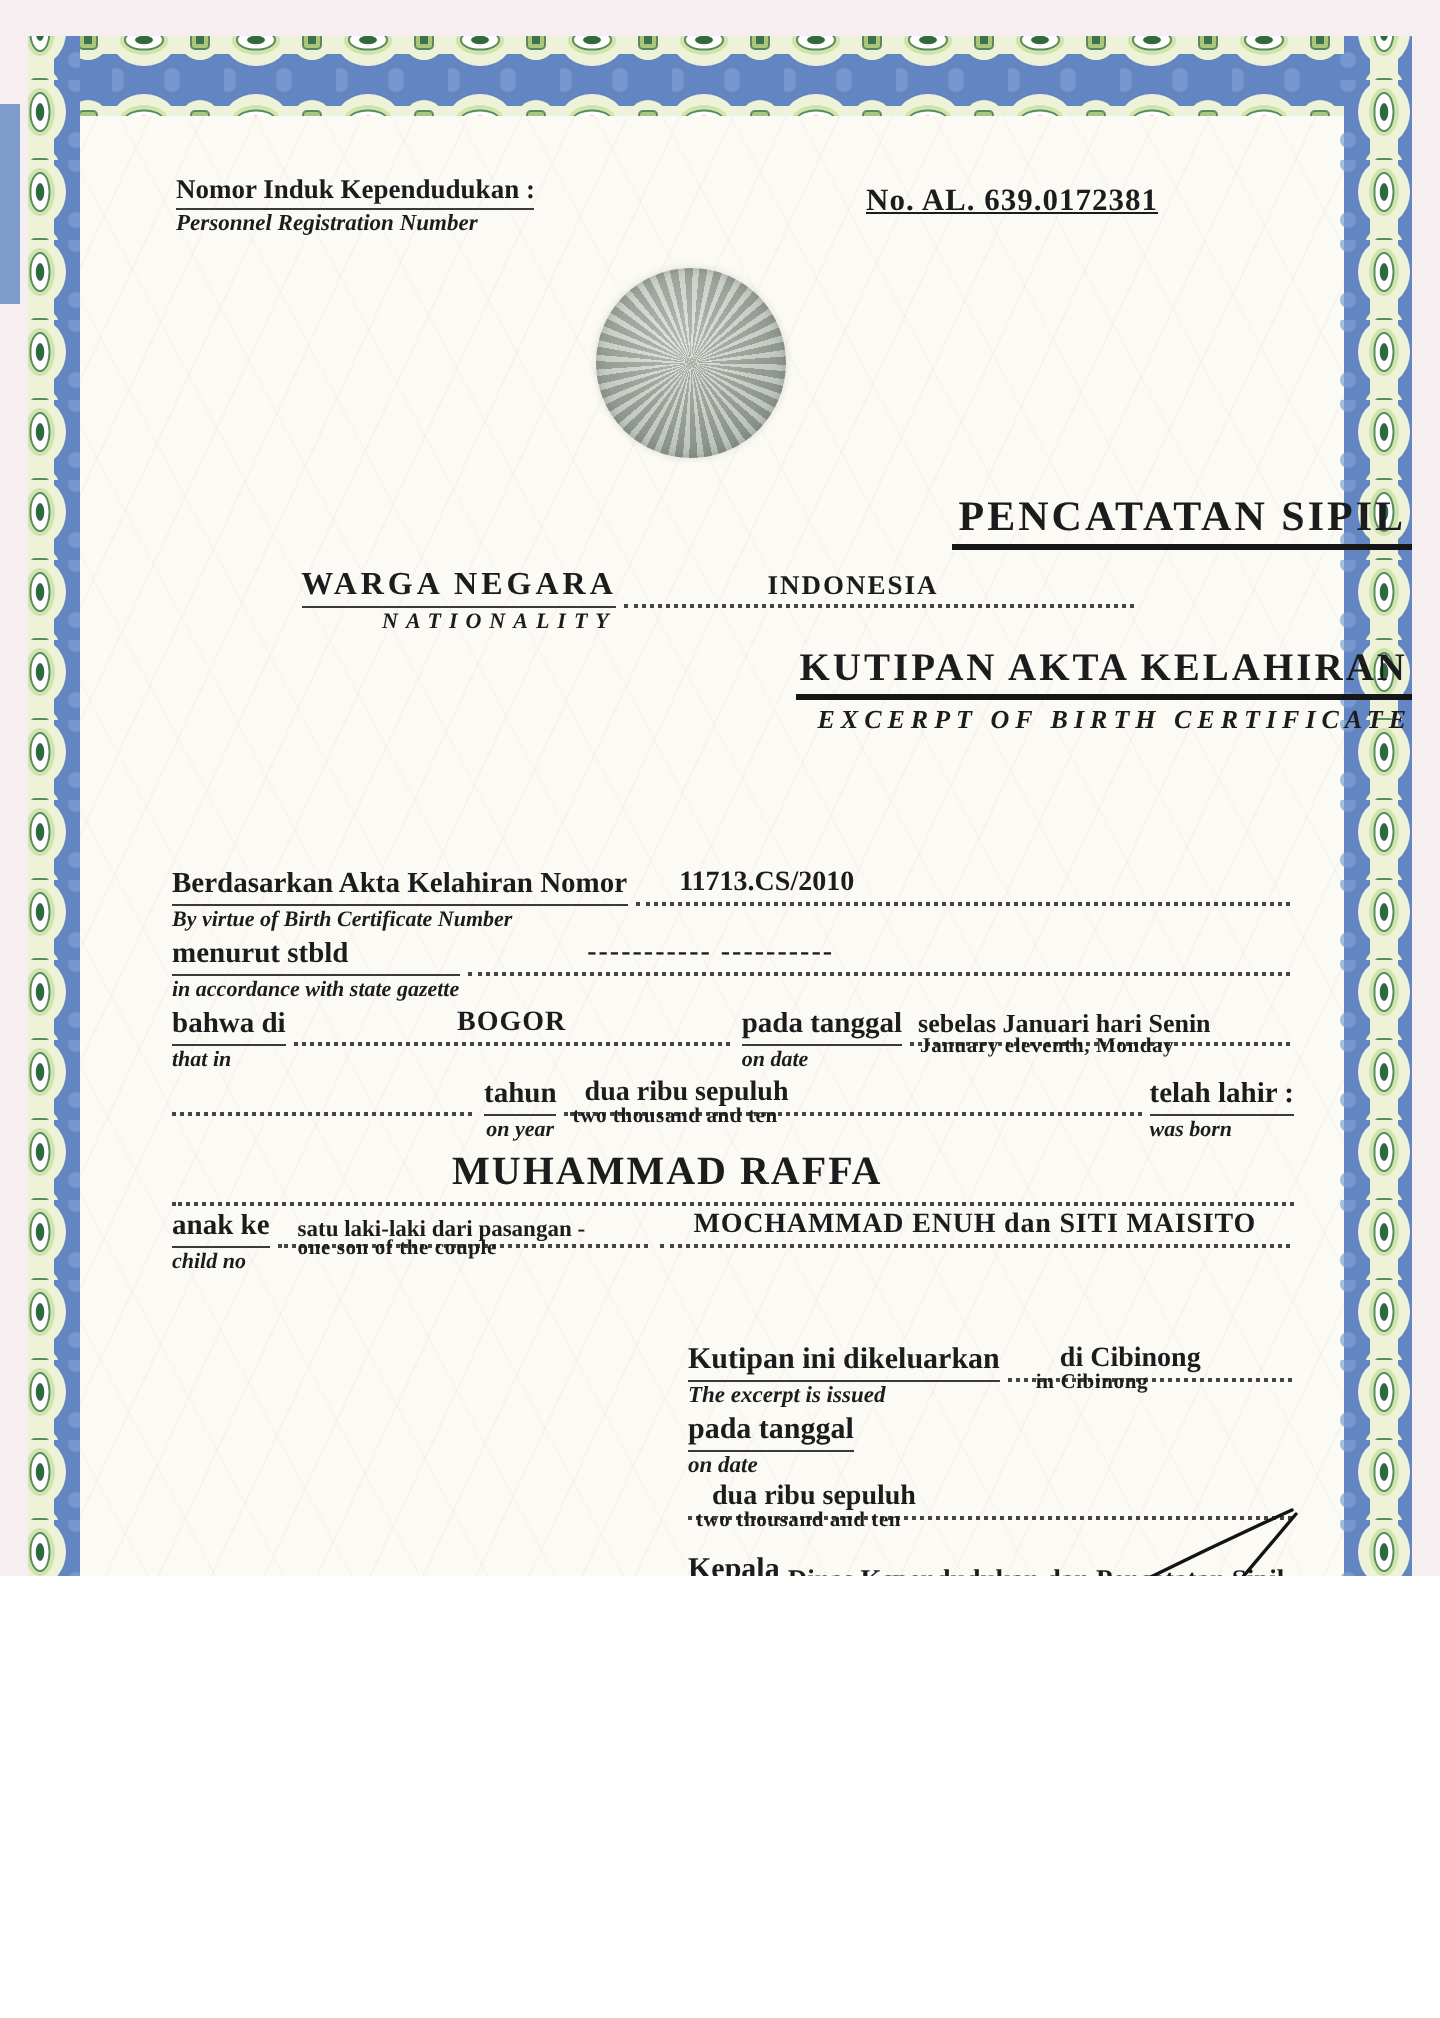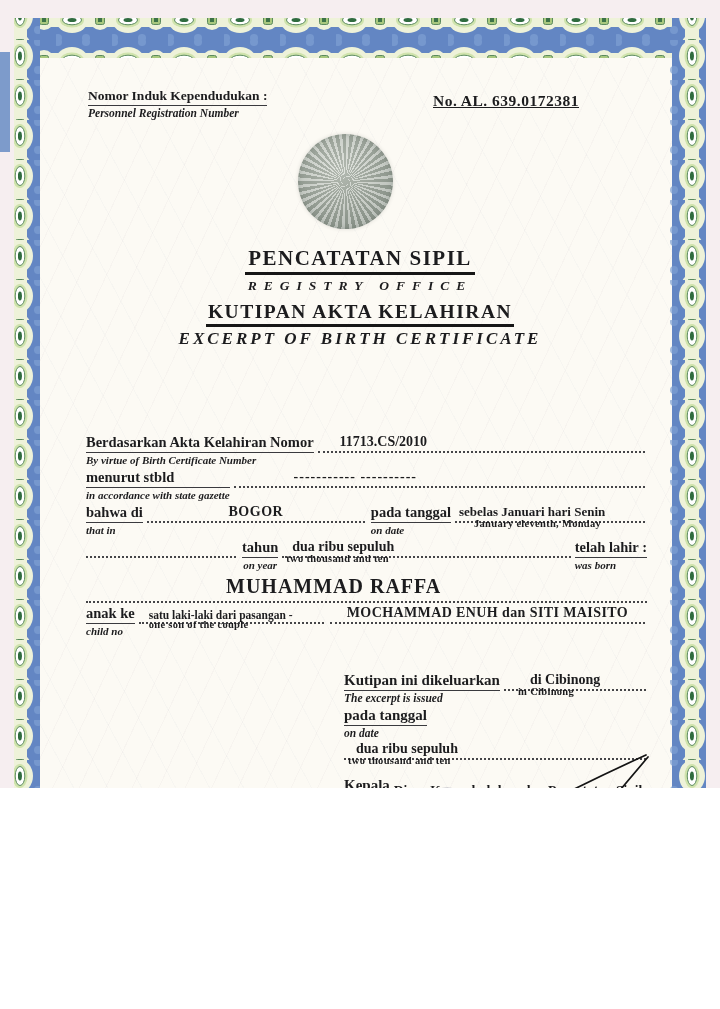--- a/index.html
+++ b/index.html
@@ -18,28 +18,28 @@
   .docno{font-weight:bold;font-size:15.5px;letter-spacing:.5px;}
 
   
   .seal{width:95px;height:95px;border-radius:50%;
     background:
       repeating-conic-gradient(from 10deg, rgba(255,255,255,.38) 0 4deg, rgba(110,120,112,.28) 4deg 9deg),
       radial-gradient(circle at 45% 38%, #cfd4cb 0%, #aab1a7 45%, #8e978d 78%, #9aa29a 100%);
     box-shadow:0 0 5px rgba(90,100,90,.35) inset, 0 0 4px rgba(0,0,0,.12);}
 
   
-  .titleBlock{left:14px;top:246px;width:692px;text-align:center;}
+  .titleBlock{left:14px;top:246px;width:692px;text-align:right;}
   .t-main{display:inline-block;font-weight:bold;font-size:21px;letter-spacing:1.5px;
           border-bottom:3px solid #161616;padding:0 3px 1px;}
   .t-en{font-weight:bold;font-style:italic;font-size:13.5px;letter-spacing:7px;margin-top:3px;}
   .warga-row{display:flex;justify-content:center;align-items:flex-end;margin-top:9px;}
   .t-kutipan{display:inline-block;font-weight:bold;font-size:19.5px;letter-spacing:1.5px;
           border-bottom:3px solid #161616;padding:0 2px 1px;margin-top:7px;}
-  .t-excerpt{font-weight:bold;font-style:italic;font-size:17px;letter-spacing:3px;margin-top:2px;}
+  .t-excerpt{font-weight:bold;font-style:italic;font-size:13px;letter-spacing:3px;margin-top:2px;}
 
   
   .lblcol{display:flex;flex-direction:column;flex:none;}
   .lbl-id{font-weight:bold;font-size:14.5px;border-bottom:1.5px solid #3a3a3e;display:inline-block;
           padding-bottom:1px;white-space:nowrap;}
   .lbl-en{font-style:italic;font-weight:bold;font-size:11px;white-space:nowrap;margin-top:1px;}
   .row{display:flex;align-items:flex-end;margin-bottom:3px;}
   .fill{flex:1;position:relative;border-bottom:2px dotted #454548;margin-bottom:13px;min-height:16px;margin-left:4px;margin-right:2px;}
   .val{position:absolute;bottom:1px;font-weight:bold;font-size:14px;white-space:nowrap;}
   .valEn{position:absolute;bottom:-8px;font-weight:bold;font-size:10.5px;white-space:nowrap;letter-spacing:.3px;}
@@ -108,21 +108,29 @@
   <div class="abs" style="left:88px;top:86px;">
     <span class="nik-id">Nomor Induk Kependudukan :</span>
     <div class="nik-en">Personnel Registration Number</div>
   </div>
   <div class="abs docno" style="left:433px;top:92px;text-decoration:underline;">No. AL. 639.0172381</div>
 
   <div class="abs seal" style="left:298px;top:134px;"></div>
 
   <div class="abs titleBlock">
     <span class="t-main">PENCATATAN SIPIL</span>
-    <div class="t-en">REGISTRY OFFICE</div>
+    <div class="warga-row">
+      <span class="lblcol">
+        <span class="lbl-id" style="font-size:16px;letter-spacing:2px;">WARGA NEGARA</span>
+        <span class="lbl-en" style="letter-spacing:4px;">NATIONALITY</span>
+      </span>
+      <span class="fill" style="flex:none;width:255px;">
+        <span class="val" style="left:28%;letter-spacing:1px;font-size:13.5px;">INDONESIA</span>
+      </span>
+    </div>
     <span class="t-kutipan">KUTIPAN AKTA KELAHIRAN</span>
     <div class="t-excerpt">EXCERPT OF BIRTH CERTIFICATE</div>
   </div>
 
   <div class="abs rowsMain">
 
     <div class="row">
       <span class="lblcol">
         <span class="lbl-id">Berdasarkan Akta Kelahiran Nomor</span>
         <span class="lbl-en">By virtue of Birth Certificate Number</span>
@@ -149,21 +157,21 @@
       </span>
       <span class="fill" style="flex:none;width:218px;text-align:center;">
         <span class="val center" style="letter-spacing:.5px;">BOGOR</span>
       </span>
       <span class="lblcol" style="margin-left:4px;">
         <span class="lbl-id">pada tanggal</span>
         <span class="lbl-en">on date</span>
       </span>
       <span class="fill">
         <span class="val" style="left:4px;font-size:13px;">sebelas Januari hari Senin</span>
-        <span class="valEn" style="left:19px;">January eleventh, Monday</span>
+        <span class="valEn" style="left:5px;">January eleventh, Monday</span>
       </span>
     </div>
 
     <div class="row">
       <span class="fill" style="flex:none;width:150px;margin-left:0;"></span>
       <span class="lblcol" style="margin-left:4px;align-items:center;">
         <span class="lbl-id">tahun</span>
         <span class="lbl-en">on year</span>
       </span>
       <span class="fill">

